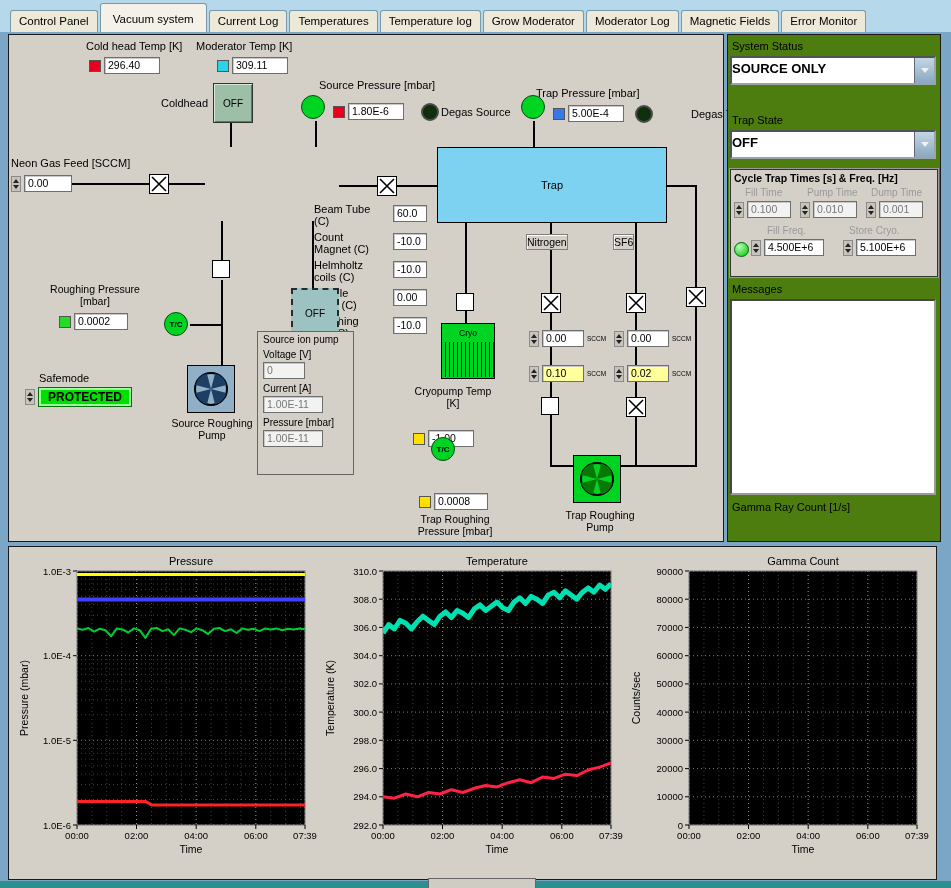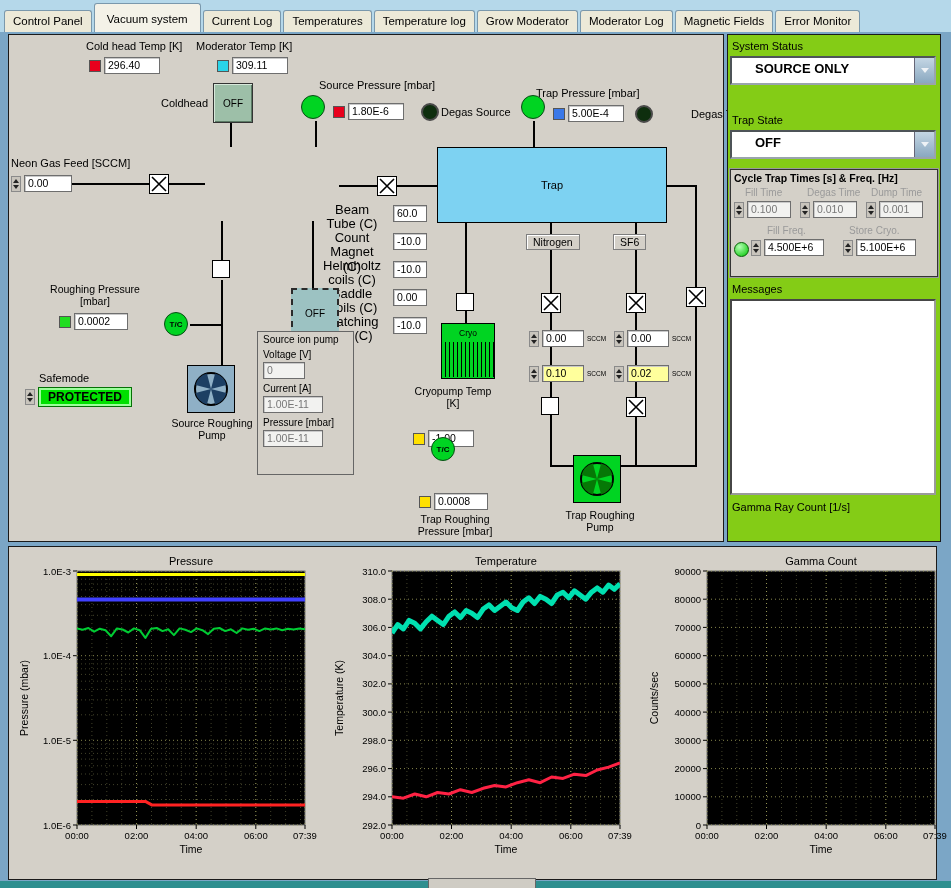--- a/index.html
+++ b/index.html
@@ -1,24 +1,24 @@
 <!DOCTYPE html>
 <html><head>
 <meta charset="utf-8">
 <style>
   html,body{margin:0;padding:0}
   body{width:951px;height:888px;position:relative;background:#7ba6c6;font-family:"Liberation Sans",sans-serif;color:#000;overflow:hidden}
   
-  .tabstrip{position:absolute;left:0;top:0;width:951px;height:32px;background:#b5d8ea;display:flex;align-items:flex-end;padding-left:4px;box-sizing:border-box}
+  .tabstrip{position:absolute;left:0;top:0;width:951px;height:32px;background:#b5d8ea;display:flex;align-items:flex-end;padding-left:10px;box-sizing:border-box}
   .tab{background:#ece9d8;border:1px solid #7a98ac;border-bottom:none;border-radius:3px 3px 0 0;font-size:11.5px;padding:4px 8px;margin-right:2px;height:22px;box-sizing:border-box;white-space:nowrap;cursor:default}
   .tab.selected{background:#f4f2e8;height:29px;padding:9px 12px 4px;position:relative;z-index:2}
   
   .schematic{position:absolute;left:8px;top:34px;width:714px;height:506px;background:#d4d0c8;border:1px solid #1a1a1a}
-  .rightpanel{position:absolute;left:727px;top:34px;width:212px;height:506px;background:#84cc16;border:1px solid #1a1a1a}
-  .chartspanel{position:absolute;left:8px;top:546px;width:929px;height:334px;background:#d4d0c8;border:1px solid #1a1a1a;display:flex;align-items:flex-start;padding:8px 2px 0 6px;box-sizing:border-box;gap:9px}
+  .rightpanel{position:absolute;left:727px;top:34px;width:212px;height:506px;background:#4d7c0f;border:1px solid #1a1a1a}
+  .chartspanel{position:absolute;left:8px;top:546px;width:929px;height:334px;background:#d4d0c8;border:1px solid #1a1a1a;display:flex;align-items:flex-start;padding:8px 2px 0 6px;box-sizing:border-box;gap:0}
   .bstrip{position:absolute;left:0;top:881px;width:951px;height:7px;background:#2e8f8f}
   .bnotch{position:absolute;left:428px;top:878px;width:106px;height:9px;background:#cfccc4;border:1px solid #666}
   
   .lbl{position:absolute;font-size:11px;white-space:nowrap}
   .lbl2{position:absolute;font-size:10.5px;text-align:center;line-height:1.18}
   .hrow{position:absolute;display:flex;align-items:center;gap:3px}
   .vbox{background:#fff;border:1px solid #6e6e6e;box-shadow:inset 1px 1px 0 #c9c9c9;font-size:10.5px;padding:1px 3px;min-width:36px;height:13px;line-height:13px;white-space:nowrap}
   .vbox.dim{color:#777;background:#f2f2f0}
   .vbox.yellow{background:#ffff9c}
   .ind{width:10px;height:10px;border:1px solid #555;display:inline-block;flex:none}
@@ -29,35 +29,35 @@
   .tc{display:flex;align-items:center;justify-content:center;font-size:8px;font-weight:bold}
   .led-dark{position:absolute;width:14px;height:14px;border-radius:50%;background:#0e2e0e;border:2px solid #4a4a4a}
   .led-green{position:absolute;width:13px;height:13px;border-radius:50%;background:radial-gradient(circle at 35% 30%,#b4ffb4,#00c400);border:1px solid #056005}
   .bluebox{position:absolute;background:#7dd2f2;border:1px solid #000;display:flex;align-items:center;justify-content:center;font-size:11px}
   .offbtn{position:absolute;width:38px;height:38px;background:#9dbfa8;border:1px solid #333;box-shadow:inset 1px 1px 0 #d7e7da,inset -1px -1px 0 #5a7a64;display:flex;align-items:center;justify-content:center;font-size:10px}
   .offdash{position:absolute;width:44px;height:46px;background:#9cc2c2;border:2px dashed #2a2a2a;display:flex;align-items:center;justify-content:center;font-size:10px}
   .spin{display:inline-flex;flex-direction:column;gap:2px;padding:2px 1px;background:#c8c4bc;border:1px solid #8a8a8a;flex:none}
   .tu{width:0;height:0;border-left:3.5px solid transparent;border-right:3.5px solid transparent;border-bottom:4px solid #222}
   .td{width:0;height:0;border-left:3.5px solid transparent;border-right:3.5px solid transparent;border-top:4px solid #222}
   .protected{background:#00e000;border:1px solid #057005;box-shadow:inset 0 0 0 2px #9aff9a;padding:2px 9px;font-weight:bold;font-size:12px;white-space:nowrap}
-  .coil-lbl{position:absolute;left:314px;width:58px;font-size:13px;text-align:center;line-height:1.1}
+  .coil-lbl{position:absolute;left:305px;width:58px;font-size:11px;text-align:left;line-height:1.1}
   .coil-box{position:absolute;left:384px;min-width:26px}
-  .taglbl{position:absolute;background:#d4d0c8;border:1px solid #7e7e7e;box-shadow:inset 1px 1px 0 #fff;font-size:10.5px;padding:1px 6px;white-space:nowrap}
+  .taglbl{position:absolute;background:#d4d0c8;border:1px solid #7e7e7e;box-shadow:inset 1px 1px 0 #fff;font-size:10.5px;padding:1px 0;white-space:nowrap}
   .iongroup{position:absolute;left:248px;top:296px;width:97px;height:144px;background:#d4d0c8;border:1px solid #666;padding:2px 5px;box-sizing:border-box}
   .ion-title{font-size:10px;white-space:nowrap;margin-bottom:2px}
   .ion-lbl{font-size:10px;margin-top:4px}
   .iongroup .vbox{display:inline-block;margin-top:1px}
   .cryo{position:absolute;left:432px;top:288px;width:54px;height:56px;background:#00d422;border:1px solid #000;box-sizing:border-box}
   .cryo-top{font-size:8.5px;text-align:center;height:18px;padding-top:4px;box-sizing:border-box}
   .cryo-stripes{height:35px;background:repeating-linear-gradient(90deg,#00d422 0 3px,#000 3px 4px)}
   .pumpbox{position:absolute;width:48px;height:48px;border:1px solid #000;display:flex;align-items:center;justify-content:center;box-sizing:border-box}
   .unit{font-size:6.5px;white-space:nowrap}
   
   .dropdown{position:absolute;width:202px;height:25px;background:#fff;border:2px inset #9aa4ac;display:flex;align-items:stretch}
-  .dd-text{flex:1;font-weight:bold;font-size:13px;padding:3px 23px;white-space:nowrap}
+  .dd-text{flex:1;font-weight:bold;font-size:13px;padding:3px 0;white-space:nowrap}
   .dd-btn{width:19px;background:linear-gradient(#c4d6e4,#8aa8c0);border-left:1px solid #667;display:flex;align-items:center;justify-content:center}
   .dd-tri{width:0;height:0;border-left:4px solid transparent;border-right:4px solid transparent;border-top:5px solid #eef2f6}
   .cyclegroup{position:absolute;width:206px;height:106px;border:1px solid #333;outline:1px solid #9a9a9a;background:#d4d0c8}
   .cycle-title{font-size:10.5px;font-weight:bold;padding:2px 3px;white-space:nowrap}
   .dimlbl{position:absolute;font-size:10px;color:#9a9a9a;white-space:nowrap}
   .msgbox{position:absolute;width:202px;height:192px;background:#fff;border:2px inset #9a9a9a}
   .nanbox{position:absolute;width:198px;height:17px;background:#f6f6f6;border:2px inset #9a9a9a;font-weight:bold;font-size:12px;padding:1px 4px}
   .chart{width:306px;height:314px;flex:none}
 </style>
 </head>
@@ -297,21 +297,21 @@
   <div class="dropdown" style="left:2px;top:95px">
     <span class="dd-text">OFF</span>
     <span class="dd-btn">
         <i class="dd-tri"></i>
       </span>
   </div>
 
   <div class="cyclegroup" style="left:2px;top:134px">
     <div class="cycle-title">Cycle Trap Times [s] &amp; Freq. [Hz]</div>
     <div class="dimlbl" style="left:14px;top:17px">Fill Time</div>
-    <div class="dimlbl" style="left:76px;top:17px">Degas Time</div>
+    <div class="dimlbl" style="left:76px;top:17px">Pump Time</div>
     <div class="dimlbl" style="left:140px;top:17px">Dump Time</div>
     <div class="hrow" style="left:3px;top:31px">
       <span class="spin">
           <i class="tu"></i>
           <i class="td"></i>
         </span>
       <span class="vbox dim" style="min-width:36px">0.100</span>
     </div>
     <div class="hrow" style="left:69px;top:31px">
       <span class="spin">

